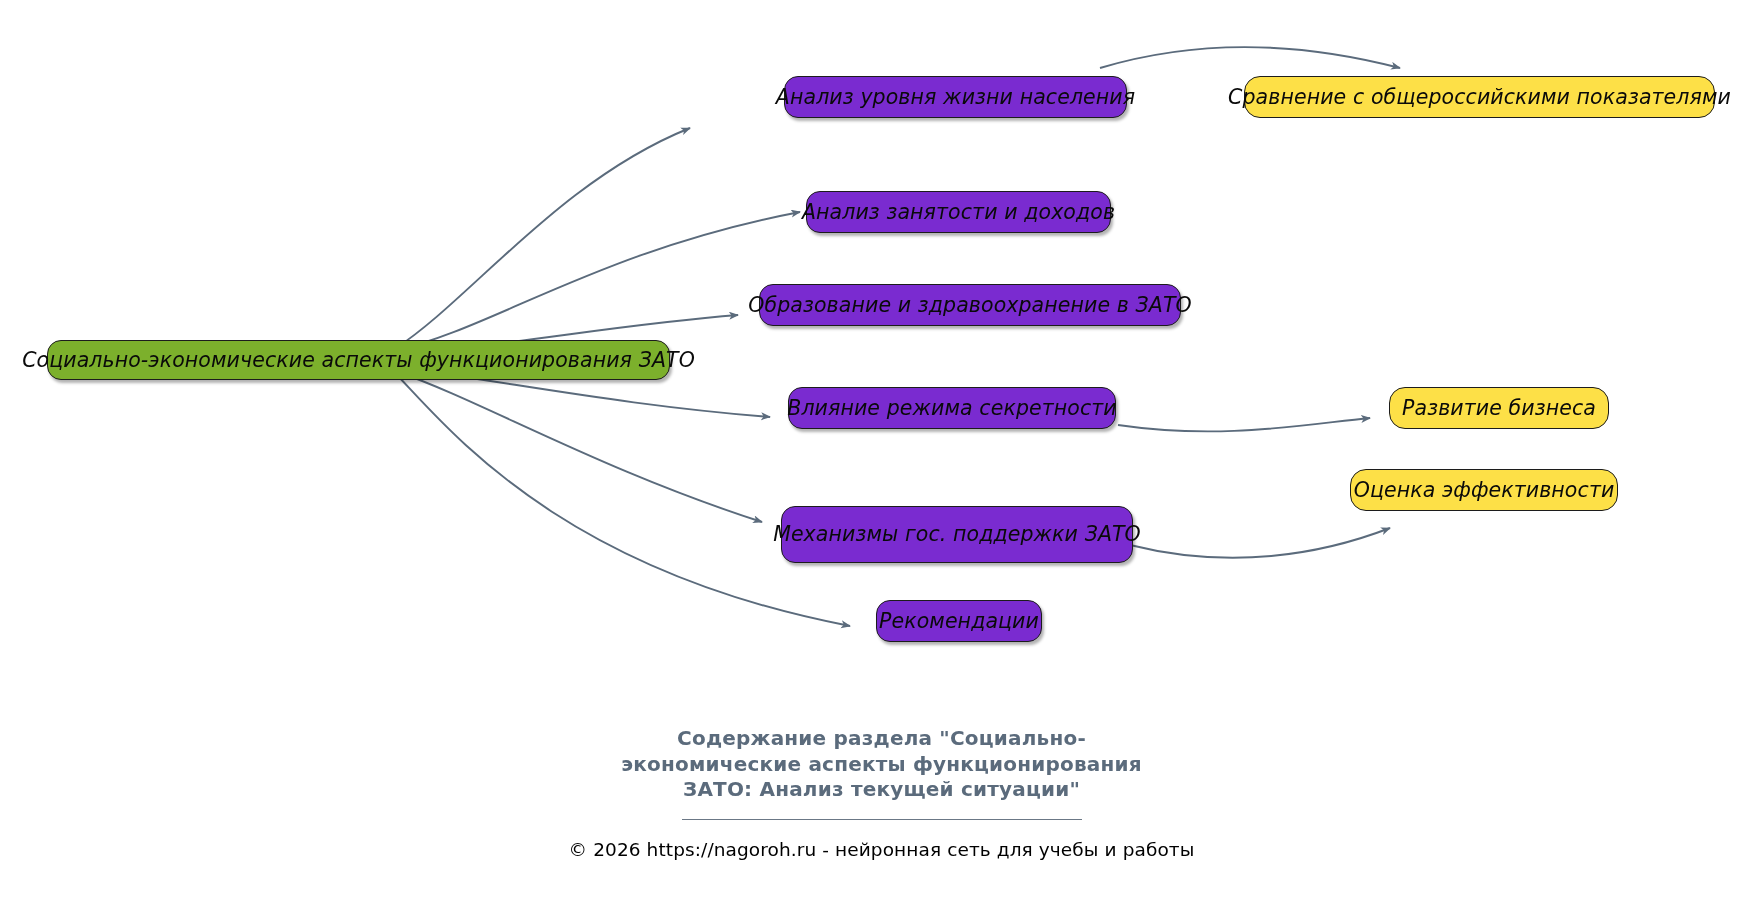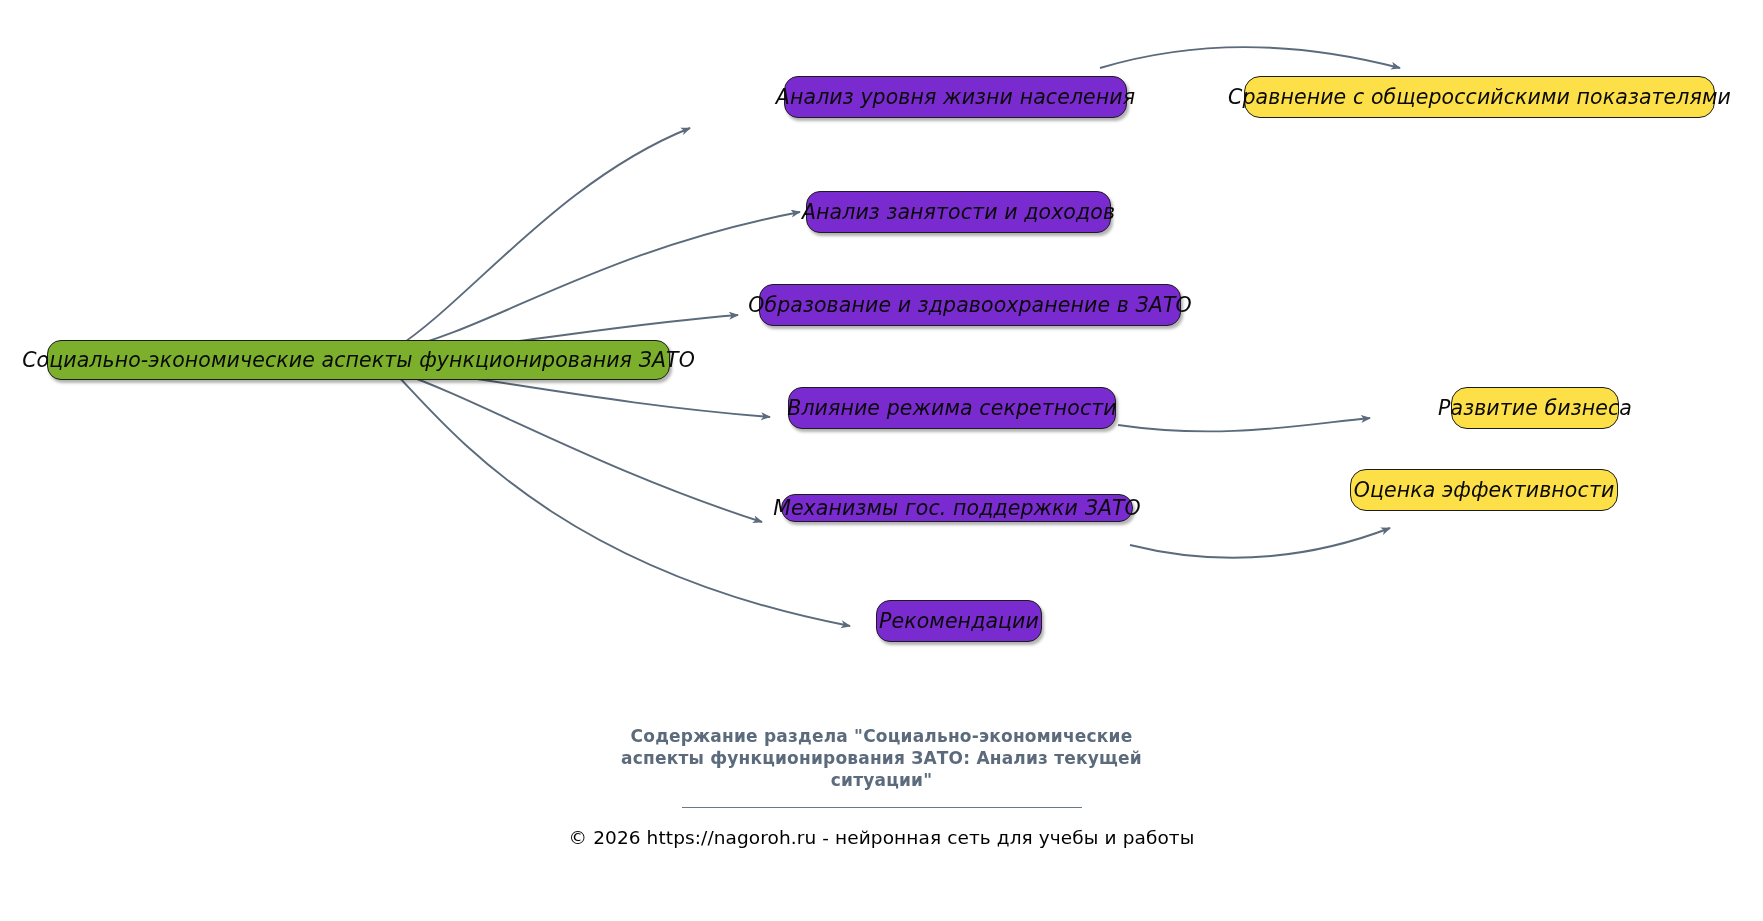--- a/index.html
+++ b/index.html
@@ -74,21 +74,21 @@
 
   .caption-wrap {
     position: absolute;
     left: 0;
     top: 726px;
     width: 1763px;
     text-align: center;
   }
 
   .caption-title {
-    font-size: 17px;
+    font-size: 20px;
     font-weight: bold;
     color: #5b6b7c;
     line-height: 1.28;
     letter-spacing: 0.2px;
     margin: 0 auto;
     width: 540px;
   }
 
   .caption-rule {
     width: 400px;
@@ -143,33 +143,33 @@
   </div>
 
   <div class="node node-branch" style="left:747px; top:284px; width:422px; height:42px;margin-left:12px;">
     <span>Образование и здравоохранение в ЗАТО</span>
   </div>
 
   <div class="node node-branch" style="left:788px; top:387px; width:328px; height:42px;">
     <span>Влияние режима секретности</span>
   </div>
 
-  <div class="node node-branch" style="left:781px; top:494px; width:352px; height:28px;">
+  <div class="node node-branch" style="left:781px; top:506px; width:352px; height:57px;">
     <span>Механизмы гос. поддержки ЗАТО</span>
   </div>
 
   <div class="node node-branch" style="left:876px; top:600px; width:166px; height:42px;">
     <span>Рекомендации</span>
   </div>
 
   <div class="node node-leaf" style="left:1244px; top:76px; width:471px; height:42px;">
     <span>Сравнение с общероссийскими показателями</span>
   </div>
 
-  <div class="node node-leaf" style="left:1451px; top:387px; width:168px; height:42px;">
+  <div class="node node-leaf" style="left:1389px; top:387px; width:220px; height:42px;">
     <span>Развитие бизнеса</span>
   </div>
 
   <div class="node node-leaf" style="left:1350px; top:469px; width:268px; height:42px;text-align:right;">
     <span>Оценка эффективности</span>
   </div>
 
   <div class="caption-wrap">
     <div class="caption-title">Содержание раздела "Социально-экономические аспекты функционирования ЗАТО: Анализ текущей ситуации"</div>
     <div class="caption-rule"></div>

